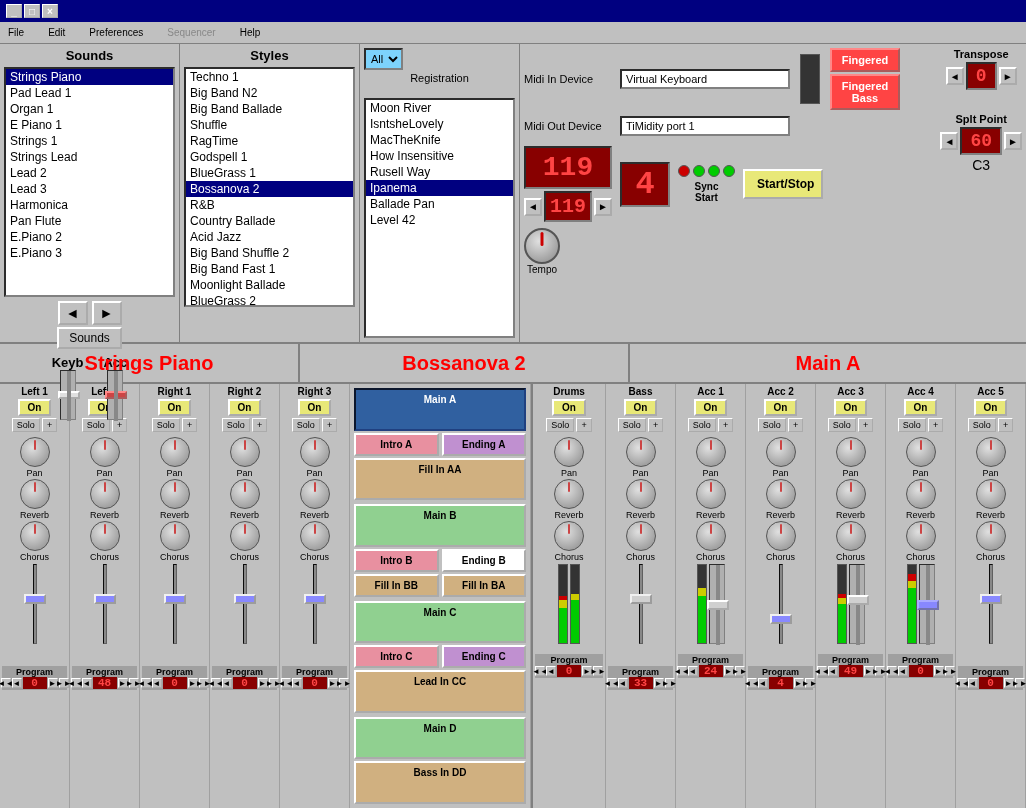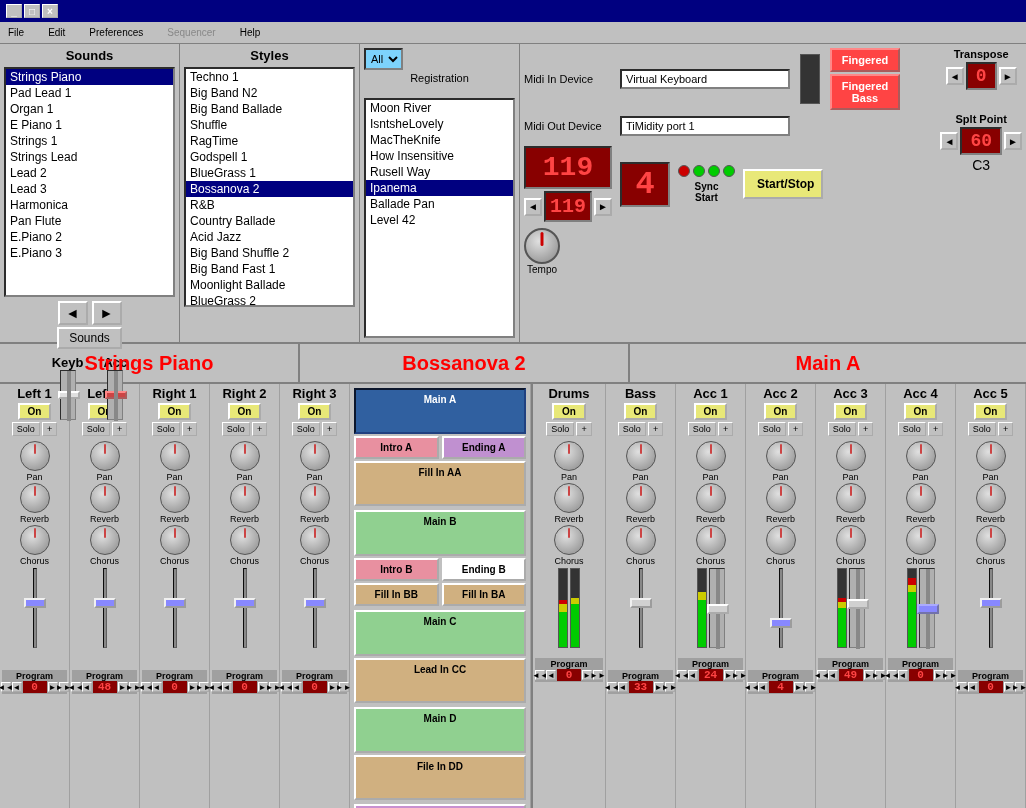--- a/index.html
+++ b/index.html
@@ -66,21 +66,21 @@
     
     .tempo-area { display: flex; flex-direction: column; align-items: center; }
     .knob { width: 36px; height: 36px; border-radius: 50%; background: radial-gradient(circle at 40% 35%, #e0e0e0, #888); border: 2px solid #555; position: relative; }
     .knob::after { content: ''; position: absolute; width: 3px; height: 14px; background: #cc0000; top: 2px; left: 50%; transform: translateX(-50%); border-radius: 2px; }
     
     
     .section-headers { display: flex; height: 40px; border-bottom: 2px solid #808080; background: #c0c0c0; }
     .section-header { display: flex; align-items: center; justify-content: center; }
     .section-header-text { font-size: 20px; font-weight: bold; color: red; }
     .channel-strip { width: 70px; border-right: 1px solid #a0a0a0; padding: 2px; display: flex; flex-direction: column; align-items: center; background: #c0c0c0; }
-    .channel-label { font-size: 13px; font-weight: bold; text-align: right; margin-bottom: 2px; }
+    .channel-label { font-size: 10px; font-weight: bold; text-align: right; margin-bottom: 2px; }
     .on-btn { background: #e8e878; border: 2px outset #fff; font-size: 10px; font-weight: bold; padding: 1px 8px; cursor: pointer; margin-bottom: 2px; }
     .solo-plus { display: flex; gap: 2px; margin-bottom: 4px; }
     .solo-btn { background: #c0c0c0; border: 1px outset #fff; font-size: 9px; padding: 1px 4px; cursor: pointer; }
     .chan-knob { width: 30px; height: 30px; border-radius: 50%; background: radial-gradient(circle at 40% 35%, #e0e0e0, #888); border: 1px solid #555; position: relative; margin: 1px 0; }
     .chan-knob::after { content: ''; position: absolute; width: 2px; height: 10px; background: #cc4444; top: 2px; left: 50%; transform: translateX(-50%); border-radius: 1px; }
     .chan-label { font-size: 9px; text-align: center; }
     .program-area { display: flex; flex-direction: column; align-items: center; background: #a0a0a0; width: 100%; padding: 1px; }
     .program-label { font-size: 9px; font-weight: bold; }
     .program-value { background: #880000; color: #ff4444; font-size: 11px; font-weight: bold; font-family: 'Courier New', monospace; padding: 0 2px; min-width: 24px; text-align: center; }
     .prog-btn { width: 10px; height: 10px; background: #c0c0c0; border: 1px outset #fff; display: flex; align-items: center; justify-content: center; cursor: pointer; font-size: 8px; }
@@ -480,24 +480,28 @@
       <div class="style-btn-row">
         <div class="style-btn intro-b">Intro B</div>
         <div class="style-btn ending-b">Ending B</div>
       </div>
       <div class="style-btn-row">
         <div class="style-btn fill-bb">Fill In BB</div>
         <div class="style-btn fill-ba">Fill In BA</div>
       </div>
 
       <div class="style-btn main-c" style="margin-top:2px;">Main C</div>
+      <div class="style-btn-row">
+        <div class="style-btn intro-c">Intro C</div>
+        <div class="style-btn ending-c">Ending C</div>
+      </div>
       <div class="style-btn fill-cc">Lead In CC</div>
 
       <div class="style-btn main-d" style="margin-top:2px;">Main D</div>
-      <div class="style-btn fill-dd">File In DD</div>
+      <div class="style-btn fill-dd">Bass In DD</div>
 
       <div class="style-btn auto-fill" style="margin-top:2px;">Auto Fill In</div>
     </div>
 
     <div class="channel-strip drums-channel" style="border-left:2px solid #808080;">
       <div class="channel-label">Drums</div>
       <div class="on-btn">On</div>
       <div class="solo-plus">
         <div class="solo-btn">Solo</div>
         <div class="solo-btn">+</div>

